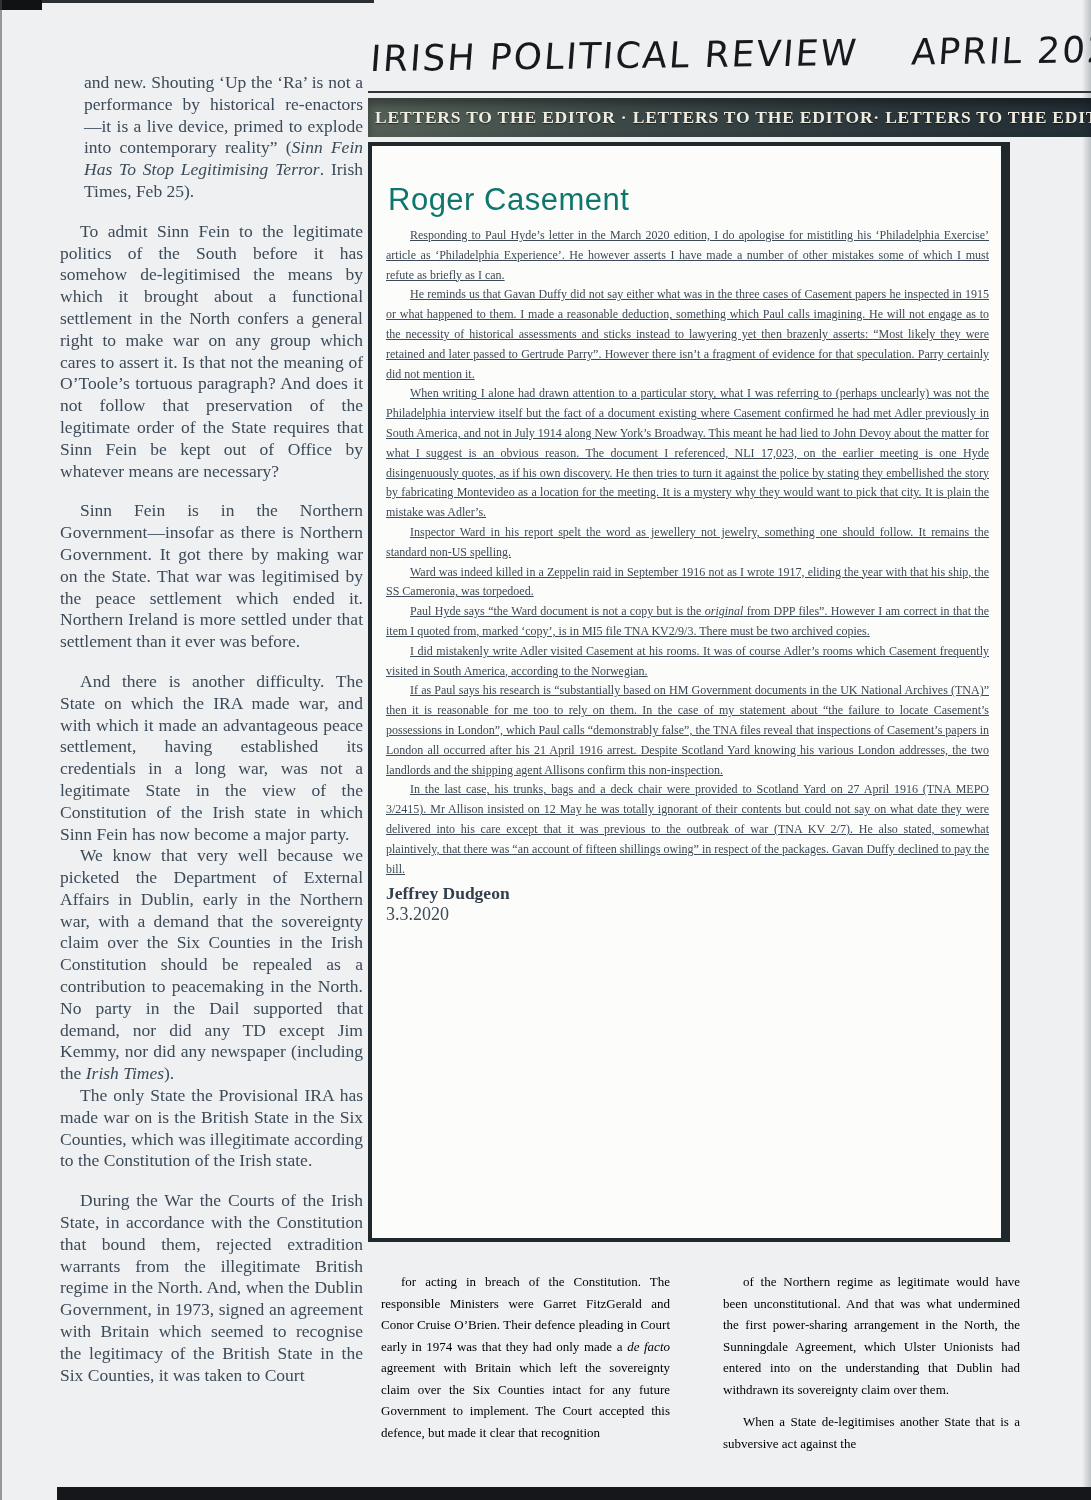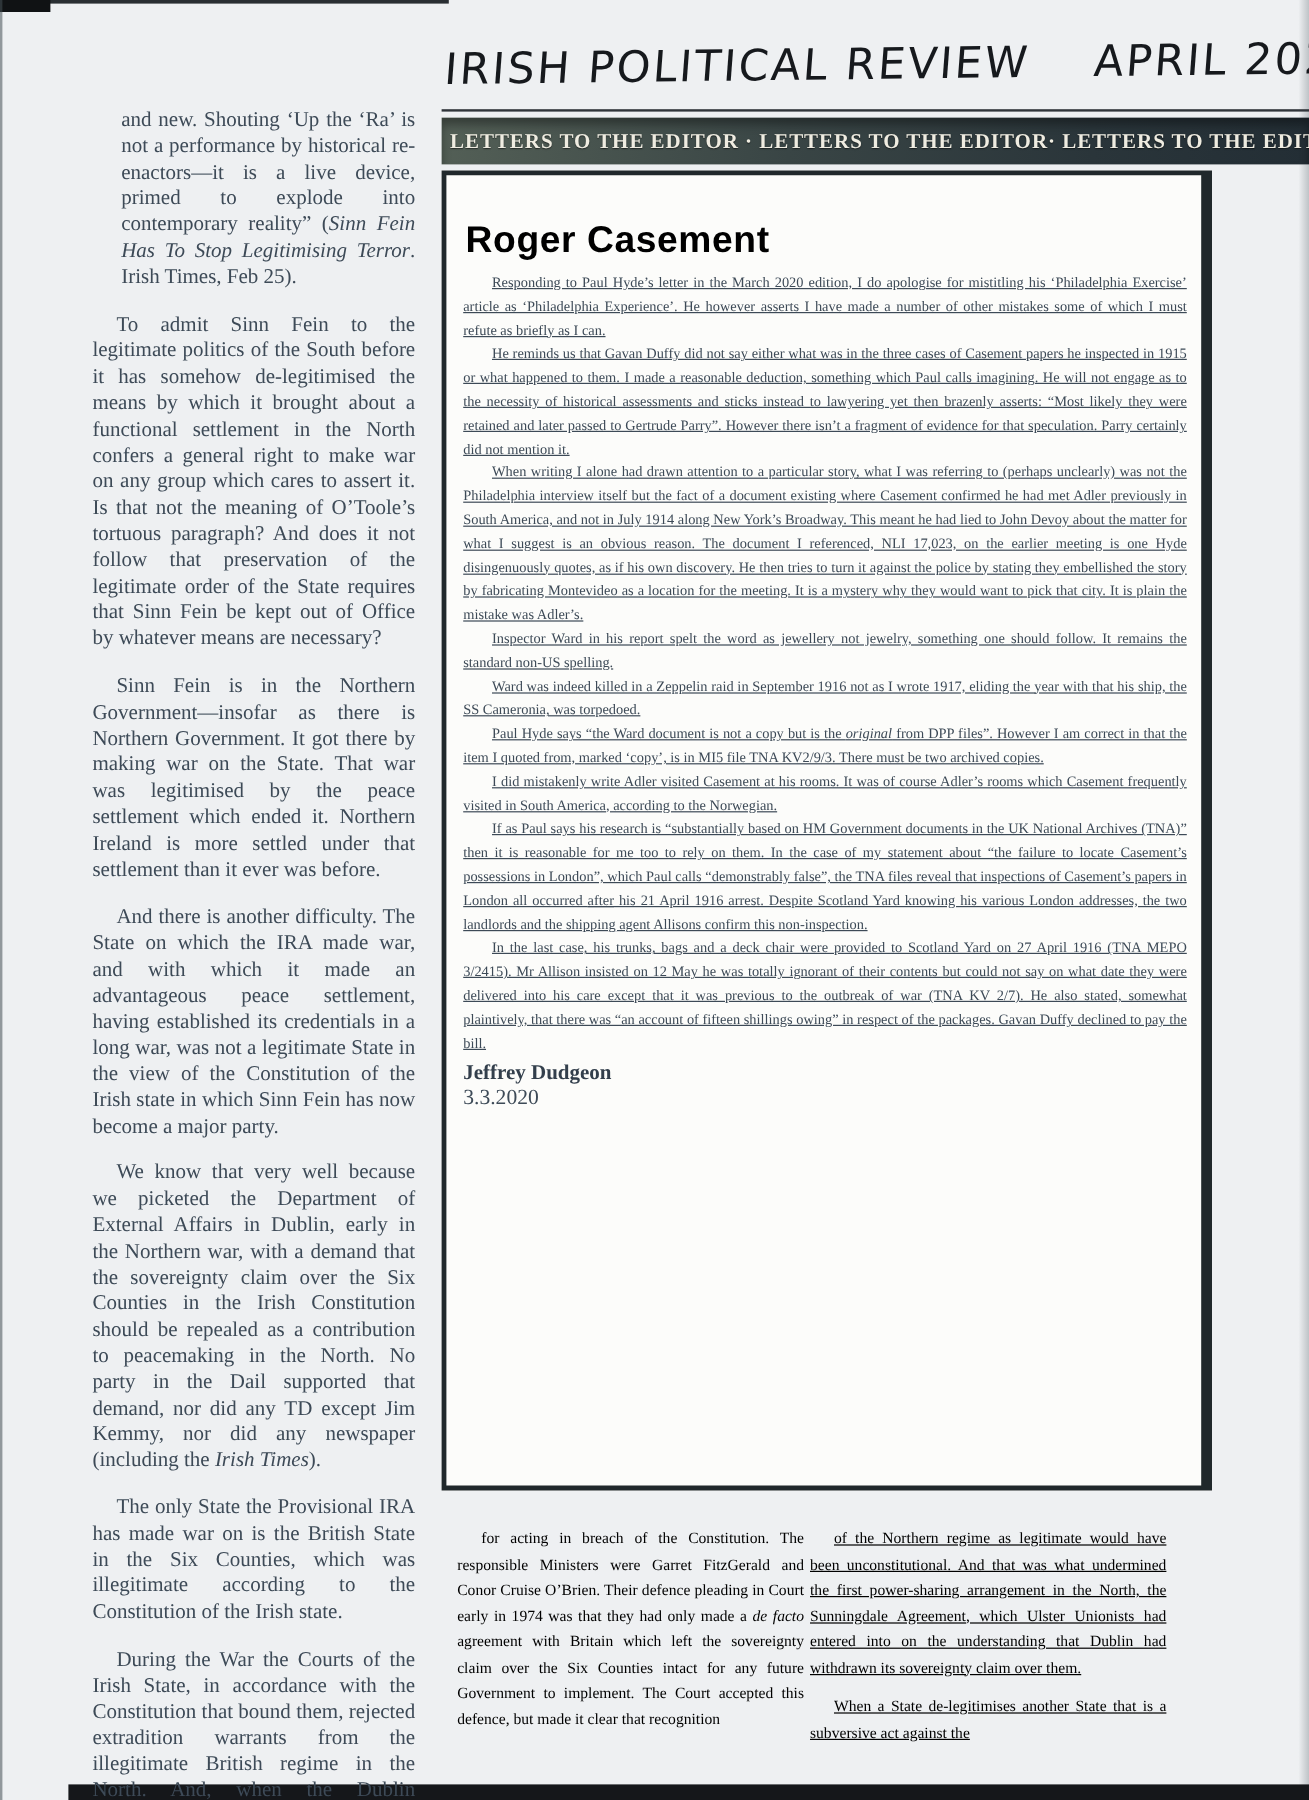--- a/index.html
+++ b/index.html
@@ -36,47 +36,47 @@
     text-shadow:0 1px 1px rgba(0,0,0,.55);
   }
   
   .letter-box{
     position:absolute;left:368px;top:142px;width:642px;height:1100px;
     box-sizing:border-box;background:#fcfcfa;
     border:4px solid #20282b;border-right-width:9px;
     padding:12px 12px 6px 14px;overflow:hidden;
   }
   .letter-title{
-    font-family:"Liberation Sans",sans-serif;font-weight:bold;
-    font-size:31px;color:#000000;margin:24px 0 8px 2px;letter-spacing:.5px;
+    font-family:"Liberation Sans",sans-serif;font-weight:normal;
+    font-size:31px;color:#0f766e;margin:24px 0 8px 2px;letter-spacing:.5px;
   }
   .letter-body .para{
     margin:0;text-align:justify;
     font-size:12px;line-height:19.8px;color:#3d4a57;text-indent:24px;text-decoration:underline;
   }
   
   .para.noindent{text-indent:0;}
   .para.gap{margin-top:18px !important;}
   .it{font-style:italic;}
   .un{text-decoration:underline;}
   
   .signature{text-align:left;margin-top:4px;padding-right:8px;}
   .sig-name{display:block;font-weight:bold;font-size:17.5px;color:#333f4c;}
   .sig-date{display:block;font-size:18px;color:#3d4a57;}
   
   .left-col{position:absolute;left:60px;top:72px;width:303px;}
   .left-col .para{
-    margin:17px;text-align:justify;
+    margin:0;text-align:justify;
     font-size:17.5px;line-height:21.8px;color:#3d4a57;text-indent:20px;
   }
   .quote-block{margin-left:24px;}
   .quote-block .para{text-indent:0;}
   
   .bottom-mid{position:absolute;left:370px;top:1260px;width:311px;}
-  .bottom-right{position:absolute;left:664px;top:1260px;width:319px;text-decoration:underline;}
+  .bottom-right{position:absolute;left:712px;top:1260px;width:319px;}
   .bottom-mid .para,.bottom-right .para{
     margin:11px;text-align:justify;
     font-size:13px;line-height:21.5px;color:#000000;text-indent:20px;
   }
 </style>
 </head>
 <body>
 
 <div class="top-line"></div>
 <div class="corner-mark"></div>

